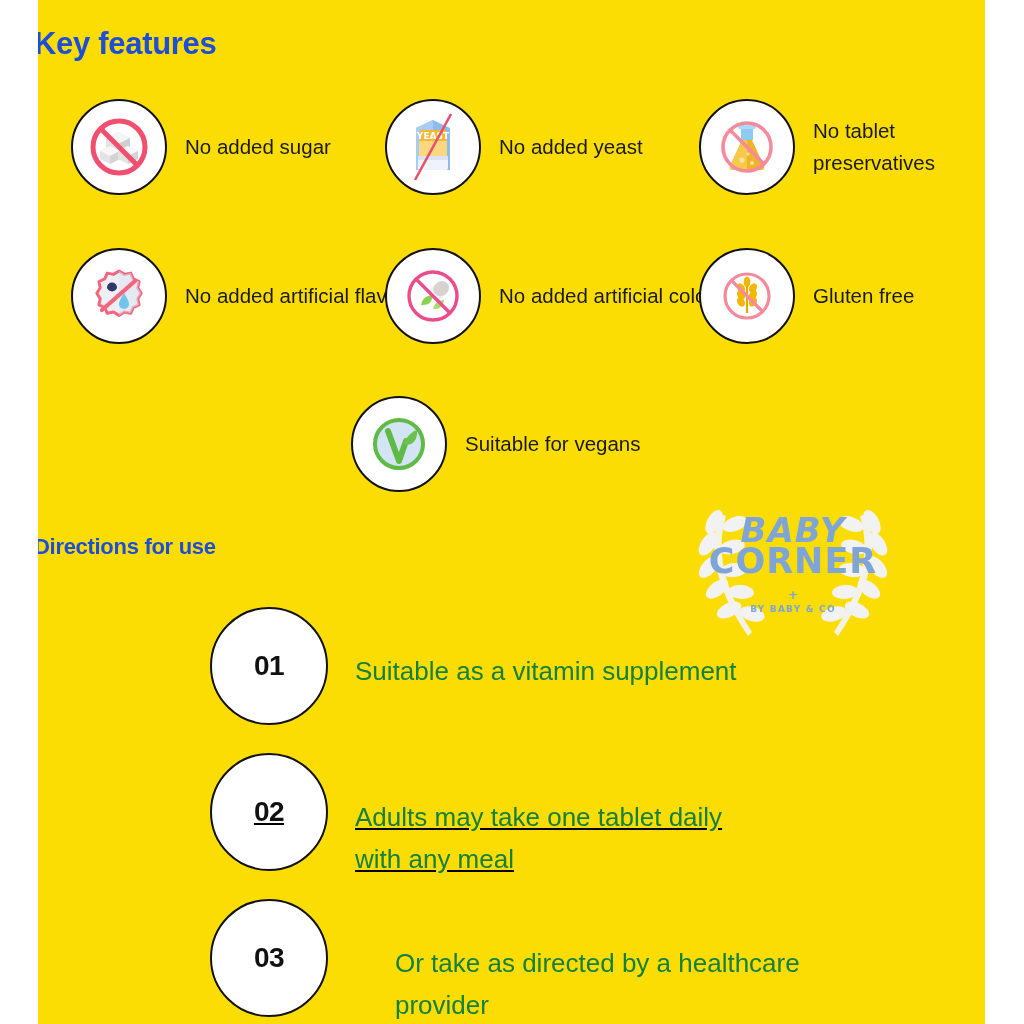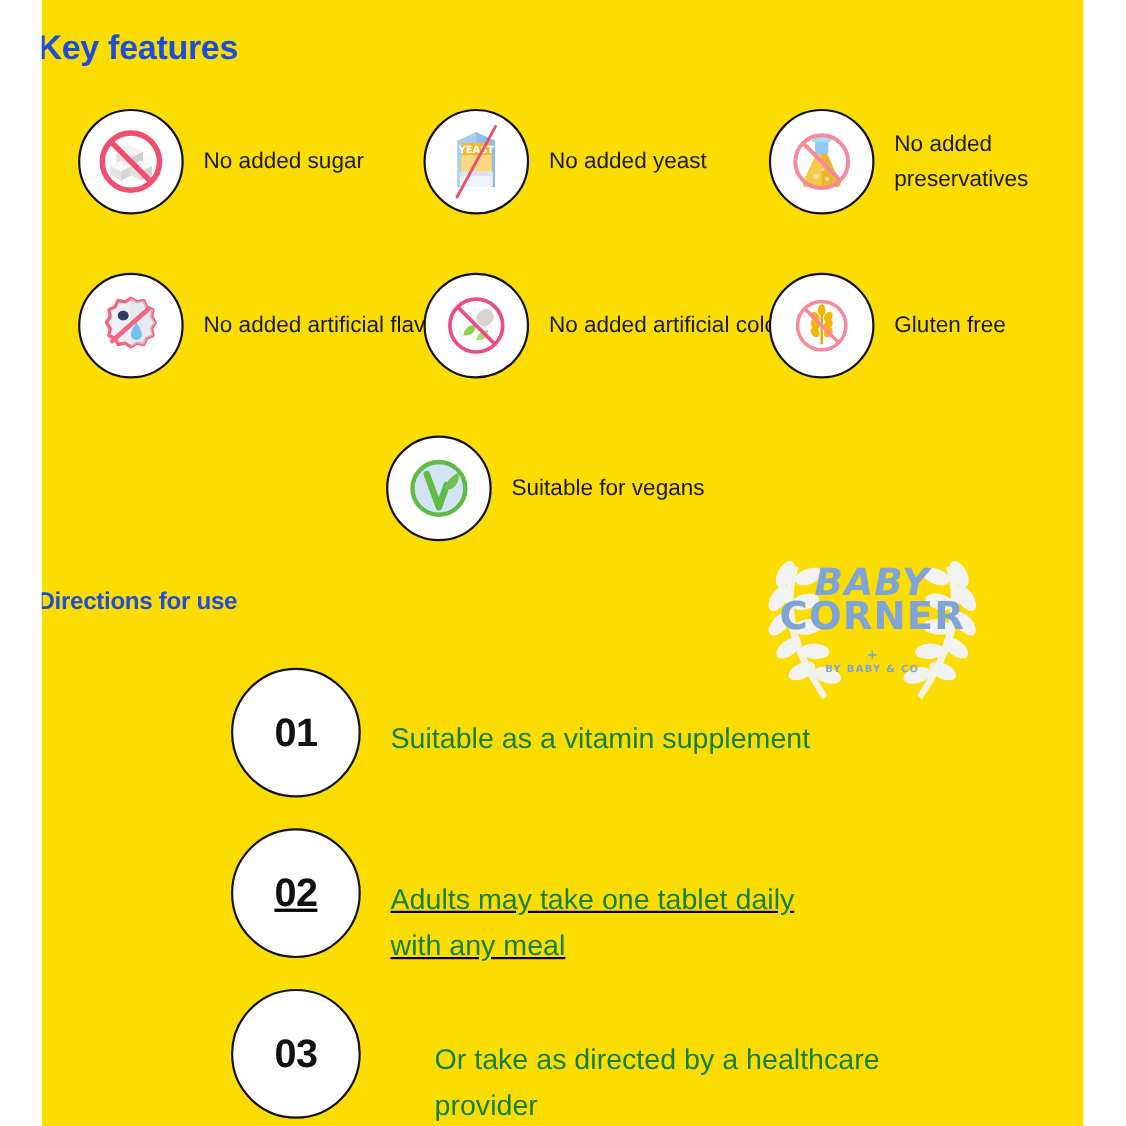--- a/index.html
+++ b/index.html
@@ -97,21 +97,21 @@
     width: 118px;
     height: 118px;
     border-radius: 50%;
     background: #ffffff;
     border: 2.5px solid #121212;
     box-sizing: border-box;
     flex: 0 0 auto;
     display: flex;
     align-items: center;
     justify-content: center;
-    font-size: 36px;
+    font-size: 28px;
     font-weight: bold;
     color: #111111;
     letter-spacing: -0.5px;
   }
   .step-text {
     margin-left: 27px;
     margin-top: 44px;
     font-size: 26px;
     line-height: 1.6;
     color: #15803d;
@@ -194,21 +194,21 @@
         <rect x="22" y="8" width="18" height="5" rx="2" fill="#A9DAF6"></rect>
         <path d="M26 24 L36 24 L48 50 Q49 54 45 54 L17 54 Q13 54 14 50 Z" fill="#F0B429"></path>
         <path d="M26 24 L31 24 L31 54 L17 54 Q13 54 14 50 Z" fill="#F7C948"></path>
         <circle cx="26" cy="44" r="2.6" fill="#F7E3A1"></circle>
         <circle cx="36" cy="47" r="2" fill="#F7E3A1"></circle>
         <circle cx="32" cy="38" r="1.6" fill="#F7E3A1"></circle>
         <circle cx="31" cy="31" r="24" fill="none" stroke="#F58A9C" stroke-width="3.6"></circle>
         <line x1="14" y1="14" x2="48" y2="48" stroke="#F58A9C" stroke-width="3.6"></line>
       </svg>
     </div>
-    <div class="feature-label wide">No added preservatives</div>
+    <div class="feature-label wide">No tablet preservatives</div>
   </div>
 
   <div class="feature" id="f-flavours">
     <div class="badge">
       <svg width="62" height="62" viewBox="0 0 62 62">
         <path d="M31 6 l5.5 3.4 6.2 -1.3 2.6 5.8 5.8 2.6 -1.3 6.2 3.4 5.5 -3.4 5.5 1.3 6.2 -5.8 2.6 -2.6 5.8 -6.2 -1.3 -5.5 3.4 -5.5 -3.4 -6.2 1.3 -2.6 -5.8 -5.8 -2.6 1.3 -6.2 -3.4 -5.5 3.4 -5.5 -1.3 -6.2 5.8 -2.6 2.6 -5.8 6.2 1.3 Z" fill="#EDEFF5" stroke="#F2657E" stroke-width="3" stroke-linejoin="round"></path>
         <path d="M31 6 l5.5 3.4 6.2 -1.3 2.6 5.8 5.8 2.6 -1.3 6.2 3.4 5.5 -3.4 5.5 1.3 6.2 -5.8 2.6 -2.6 5.8 -6.2 -1.3 -5.5 3.4 L31 56 Z" fill="#DDE3EE" opacity="0.55"></path>
         <ellipse cx="24" cy="22" rx="5" ry="4.4" fill="#2F3A66"></ellipse>
         <path d="M36 28 q5 8 5 11 a5 5 0 0 1 -10 0 q0 -3 5 -11 Z" fill="#72C3EC"></path>
         <line x1="14" y1="45" x2="47" y2="16" stroke="#F2657E" stroke-width="4.2" stroke-linecap="round"></line>

